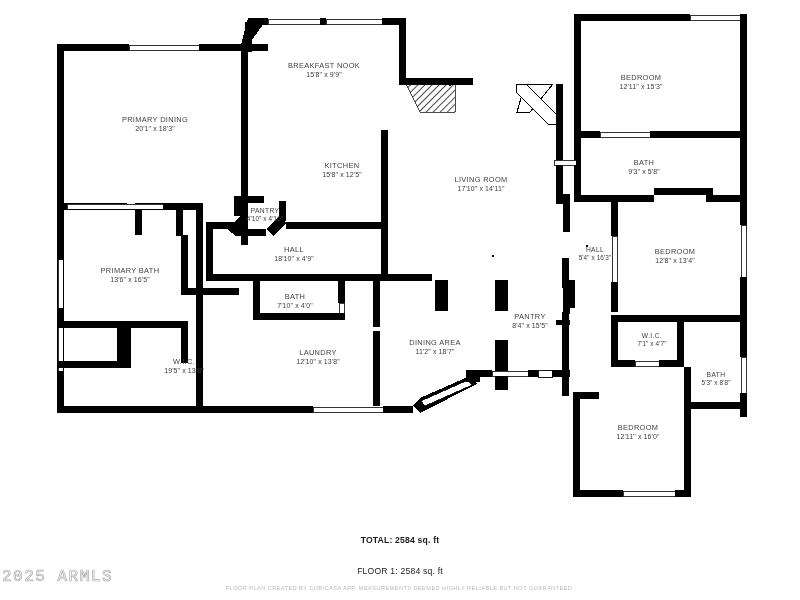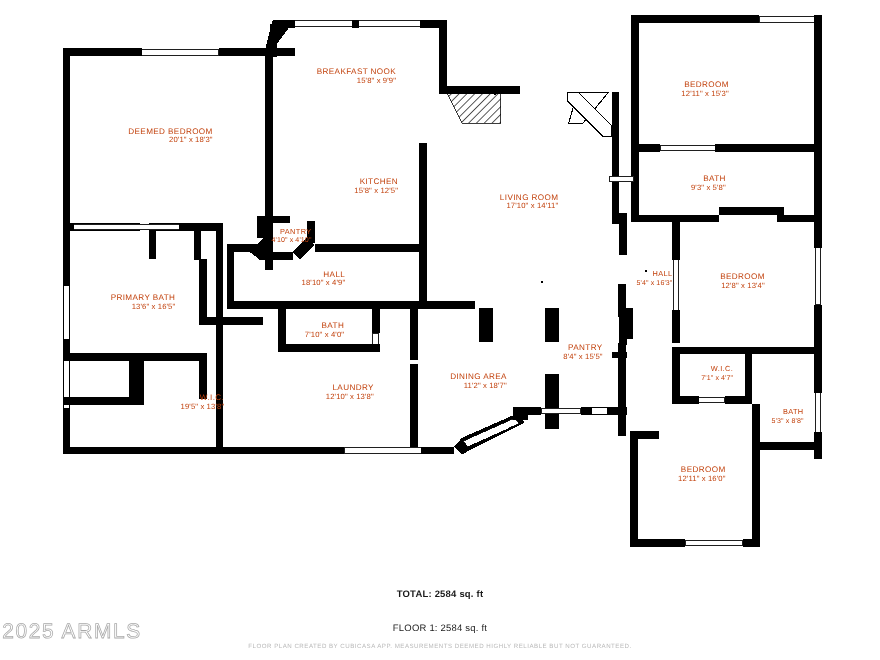--- a/index.html
+++ b/index.html
@@ -6,22 +6,22 @@
   body{width:800px;height:600px;overflow:hidden;font-family:"Liberation Sans",sans-serif;position:relative;}
   #plan-root{position:relative;width:800px;height:600px;background:#ffffff;}
 
   
   .plan-canvas{position:absolute;left:0;top:0;width:800px;height:600px;}
   .plan-canvas svg{display:block;}
 
   
   .room-label{
     position:absolute;
-    text-align:right;
-    color:#c2410c;
+    text-align:center;
+    color:#404040;
     font-family:"Liberation Sans",sans-serif;
     line-height:1.18;
     white-space:nowrap;
     transform:translate(-50%,-50%);
     letter-spacing:.2px;
   }
   .room-label .rl-name{
     display:block;
     font-size:7.4px;
     font-weight:400;
@@ -64,22 +64,22 @@
     color:#b9b9b9;
     letter-spacing:.45px;
     line-height:1.3;
   }
 
   
   .watermark{
     position:absolute;
     left:2px;
     bottom:14px;
-    font-family:Liberation Sans, sans-serif;
-    font-size:19px;
+    font-family:Liberation Mono, monospace;
+    font-size:16px;
     letter-spacing:1.5px;
     color:transparent;
     -webkit-text-stroke:0.7px #9a9a9a;
     text-shadow:0 0 0 transparent;
     opacity:.85;
     user-select:none;
   }
 </style>
 </head>
 <body>
@@ -276,21 +276,21 @@
       <rect x="67" y="204" width="96" height="5" fill="#fff" stroke="#000" stroke-width="0.8"></rect>
 
       <rect x="135" y="233" width="48" height="0" fill="#000"></rect>
       <rect x="176" y="233" width="5" height="3" fill="#000"></rect>
 
     </g>
   </svg>
   </div>
 
   <div class="room-label" style="left:155px;top:124px;">
-    <span class="rl-name">DEEMED BEDROOM</span>
+    <span class="rl-name">PRIMARY DINING</span>
     <span class="rl-dim">20'1" x 18'3"</span>
   </div>
   <div class="room-label" style="left:324px;top:70px;">
     <span class="rl-name">BREAKFAST NOOK</span>
     <span class="rl-dim">15'8" x 9'9"</span>
   </div>
   <div class="room-label" style="left:342px;top:170px;">
     <span class="rl-name">KITCHEN</span>
     <span class="rl-dim">15'8" x 12'5"</span>
   </div>

